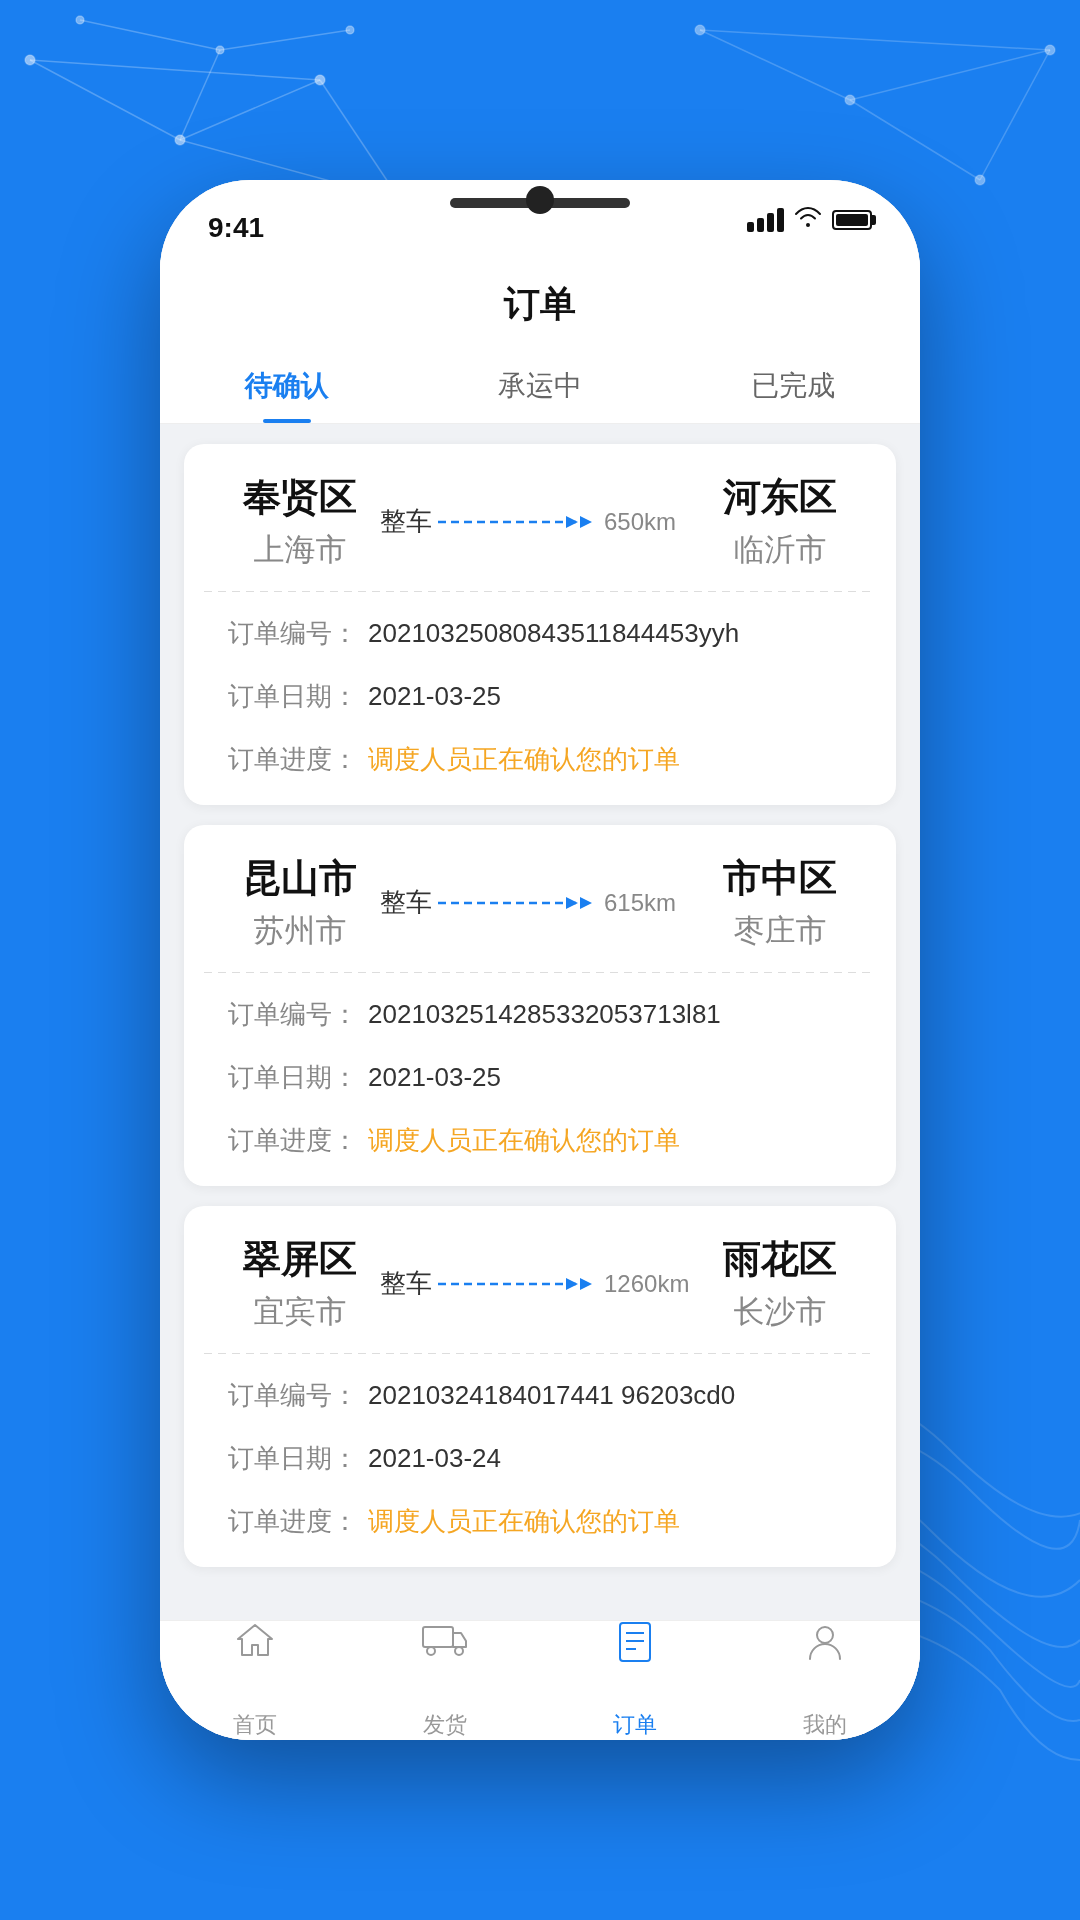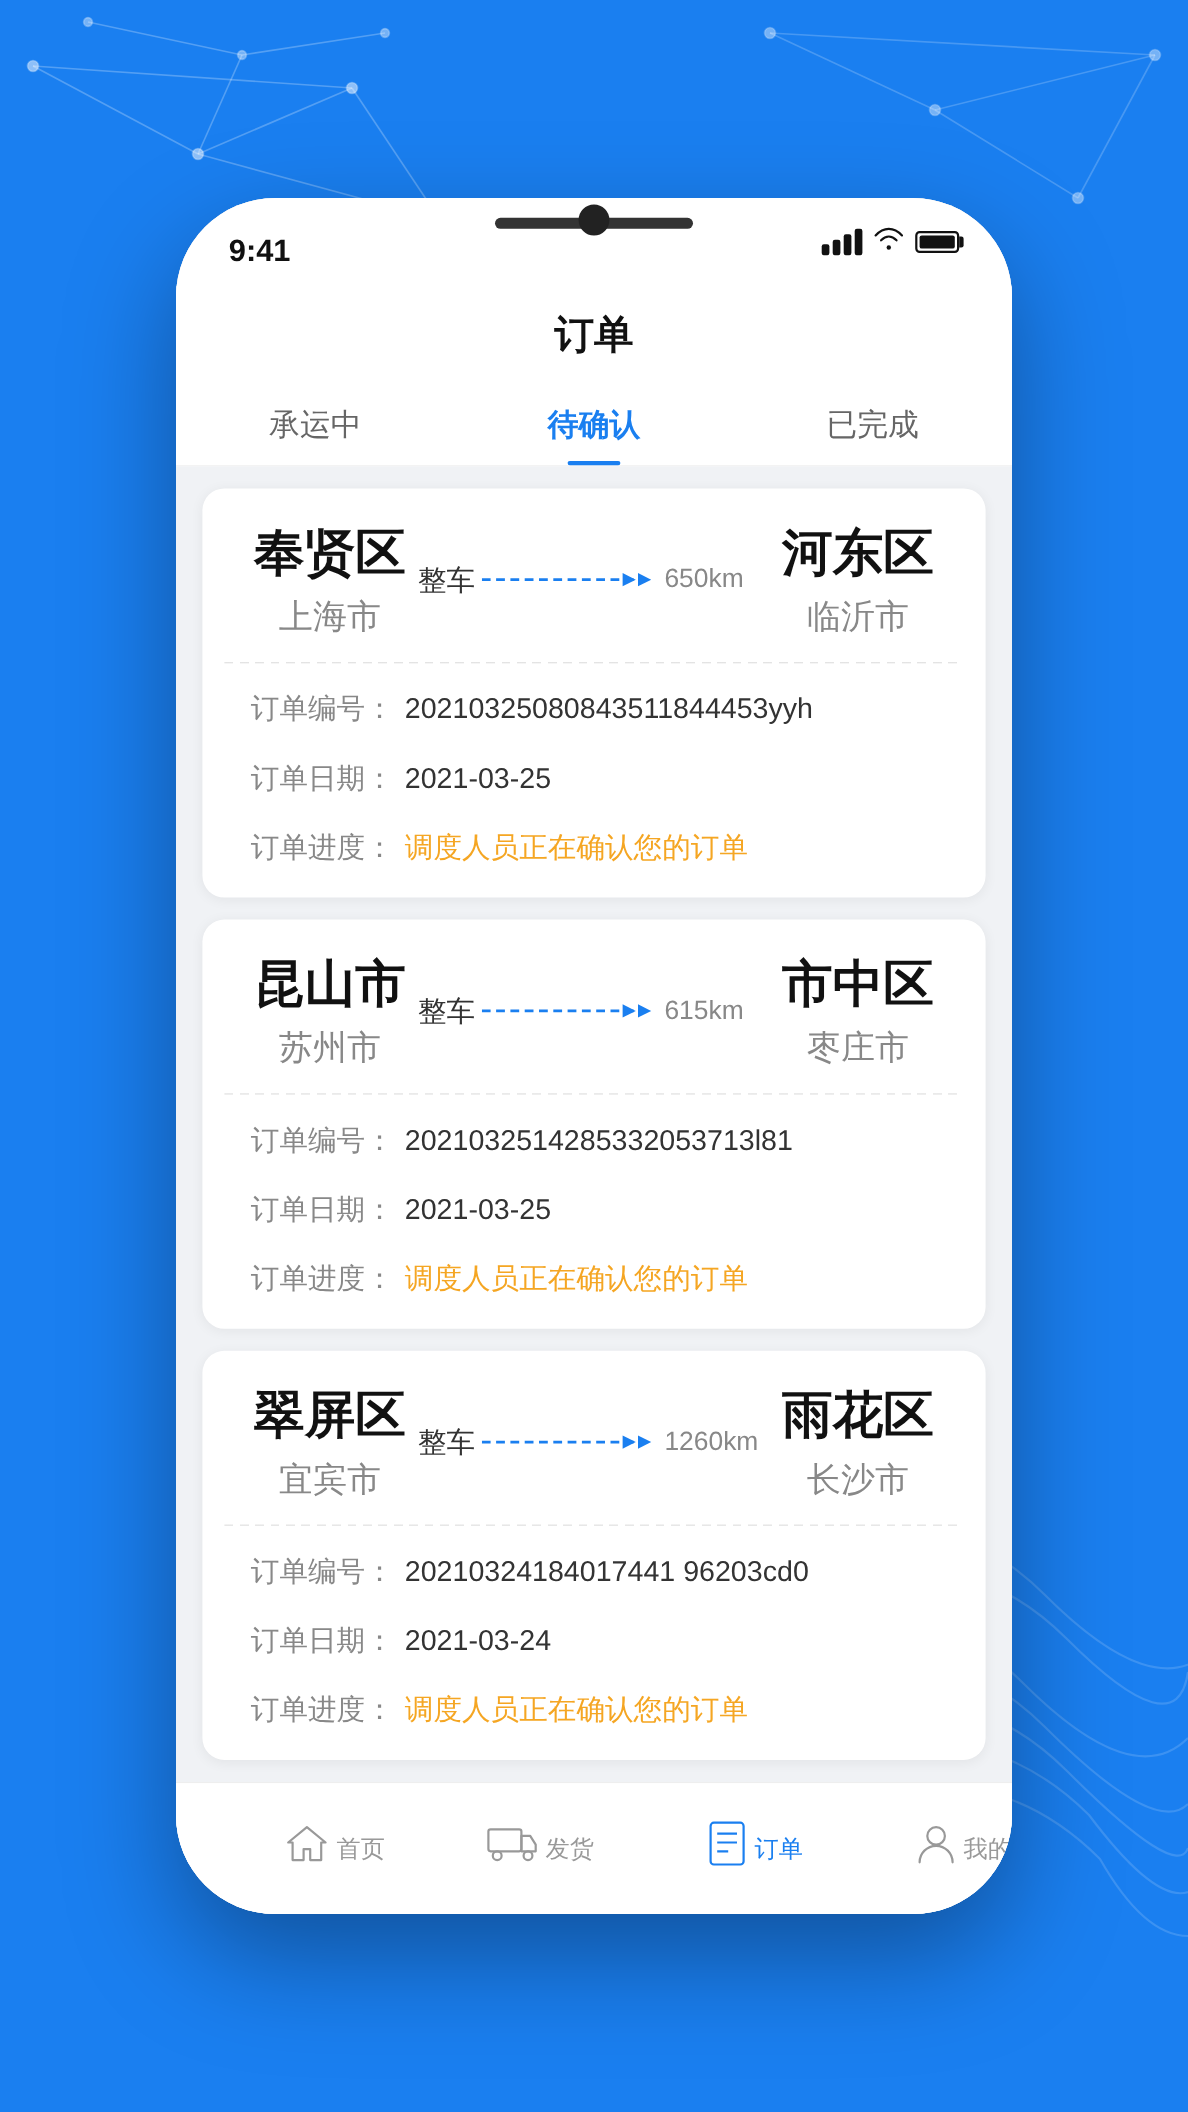--- a/index.html
+++ b/index.html
@@ -202,21 +202,21 @@
       align-items: center;
       justify-content: space-between;
     }
     .city-block {
       display: flex;
       flex-direction: column;
       align-items: center;
       min-width: 160px;
     }
     .city-name {
-      font-size: 46px;
+      font-size: 38px;
       font-weight: 700;
       color: #111;
     }
     .city-sub {
       font-size: 31px;
       color: #888;
       margin-top: 6px;
     }
     .route-block {
       display: flex;
@@ -282,23 +282,23 @@
     .bottom-nav {
       background: #fff;
       border-top: 1px solid #eee;
       display: flex;
       height: 120px;
       flex-shrink: 0;
     }
     .nav-item {
       flex: 1;
       display: flex;
-      flex-direction: row;
-      align-items: center;
-      justify-content: flex-end;
+      flex-direction: column;
+      align-items: center;
+      justify-content: space-between;
       gap: 6px;
       cursor: pointer;
     }
     .nav-icon {
       font-size: 40px;
       color: #999;
     }
     .nav-icon.active {
       color: #1a7ff0;
     }
@@ -380,25 +380,25 @@
     </div>
   </div>
 
   <div class="app-content">
 
     <div class="page-title-bar">
       <div class="page-title">订单</div>
     </div>
 
     <div class="tabs">
+      <div class="tab active">
+        <span>待确认</span>
+      </div>
       <div class="tab">
         <span>承运中</span>
-      </div>
-      <div class="tab active">
-        <span>待确认</span>
       </div>
       <div class="tab">
         <span>已完成</span>
       </div>
     </div>
 
     <div class="scroll-area">
 
       <div class="order-card">
         <div class="card-top">

